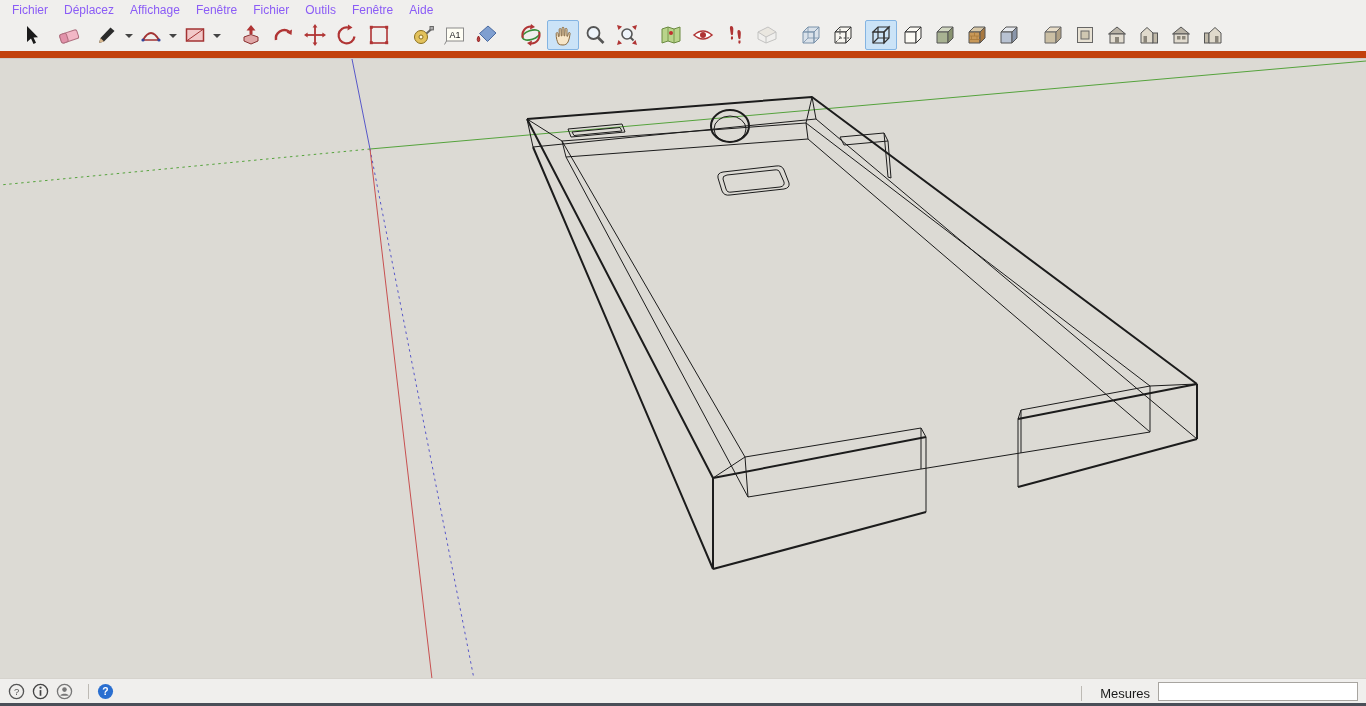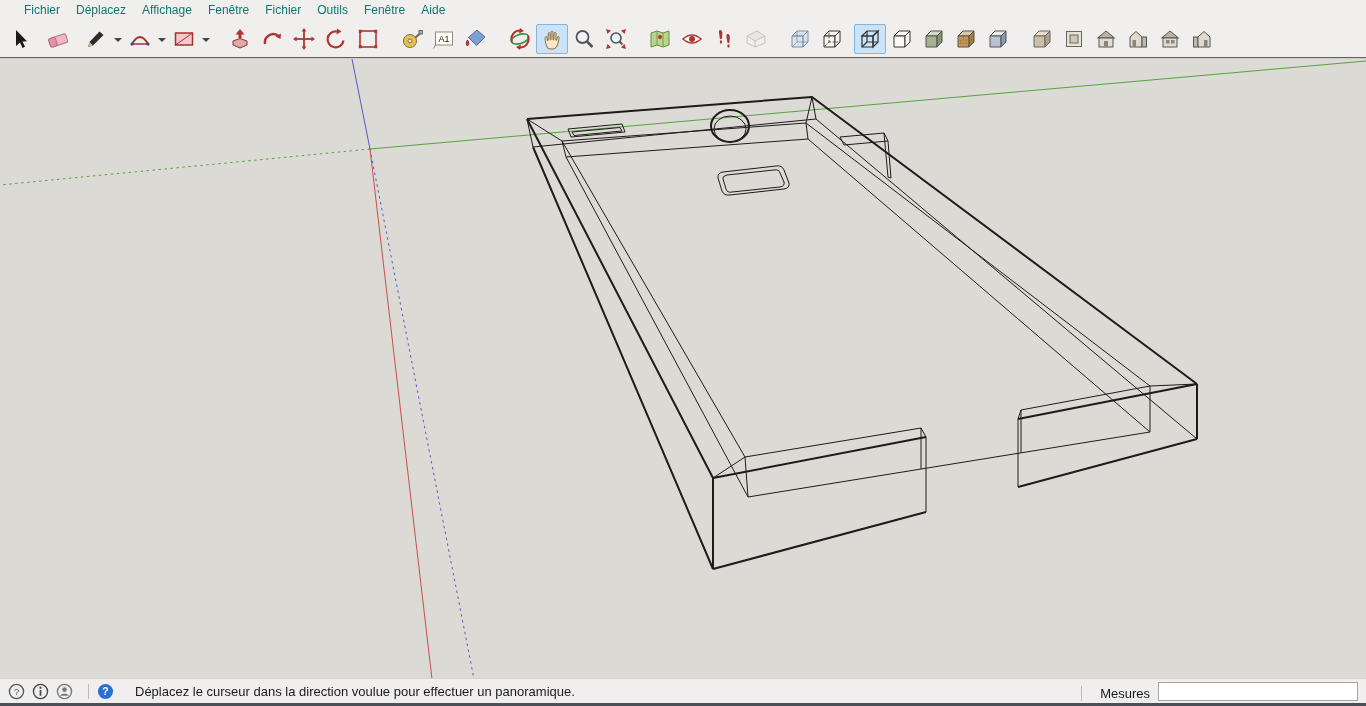--- a/index.html
+++ b/index.html
@@ -1,23 +1,23 @@
 <!DOCTYPE html>
 <html><head>
 <meta charset="utf-8">
 <style>
   *{box-sizing:border-box}
   html,body{margin:0;padding:0;width:1366px;height:706px;overflow:hidden;
     font-family:"Liberation Sans",sans-serif;background:#f0efed}
   .app{width:1366px;height:706px;display:flex;flex-direction:column}
   
-  .menubar{height:20px;display:flex;align-items:center;padding-left:16px;background:#f0efed;font-size:12px;color:#0f766e}
+  .menubar{height:20px;display:flex;align-items:center;padding-left:4px;background:#f0efed;font-size:12px;color:#8b5cf6}
   .menu-item{padding:2px 8px;cursor:default}
   
-  .toolbar{height:38px;display:flex;align-items:center;padding:0 4px;background:#f0efed;border-bottom:1px solid #c2410c}
+  .toolbar{height:38px;display:flex;padding:0 15px;background:#f0efed;border-bottom:7px solid #c2410c}
   .tb{width:32px;height:30px;display:flex;align-items:center;justify-content:center;border:1px solid transparent;border-radius:2px;flex:0 0 auto}
   .tb svg{width:24px;height:24px;display:block}
   .tb.sel{background:#cbe3f7;border-color:#84b4e2}
   .tb.dis{opacity:.45}
   .dd{width:12px;height:30px;display:flex;align-items:center;justify-content:center;flex:0 0 auto}
   .dd i{border:4px solid transparent;border-top-color:#444;margin-top:6px;display:block;width:0;height:0}
   .gap{width:12px;flex:0 0 auto}
   .gap-s{width:6px;flex:0 0 auto}
   
   .viewport{position:relative;flex:1;background:#dcdad4;border-top:1px solid #cfccc6;overflow:hidden}
@@ -401,21 +401,20 @@
     <svg class="sico" viewBox="0 0 18 18">
         <circle cx="9" cy="9" r="7.5" fill="none" stroke="#777" stroke-width="1.4"></circle>
         <circle cx="9" cy="7" r="2.4" fill="#777"></circle>
         <path d="M4.5,13.5 C5.5,10.8 12.5,10.8 13.5,13.5" fill="#777"></path>
       </svg>
     <div class="vsep"></div>
     <svg class="sico" viewBox="0 0 18 18">
         <circle cx="9" cy="9" r="8" fill="#2a6fd0"></circle>
         <text x="9" y="13" font-size="11" font-weight="bold" text-anchor="middle" fill="#fff">?</text>
       </svg>
-    <span class="status-msg">Déplacez le curseur dans la direction voulue pour effectuer un panoramique.</span>
     <div class="right">
       <div class="vsep"></div>
       <span class="mes-label">Mesures</span>
       <input class="mes-input" type="text" value="" style="">
     </div>
   </div>
   <div class="bottom-edge"></div>
 </div>
 
 </body></html>

